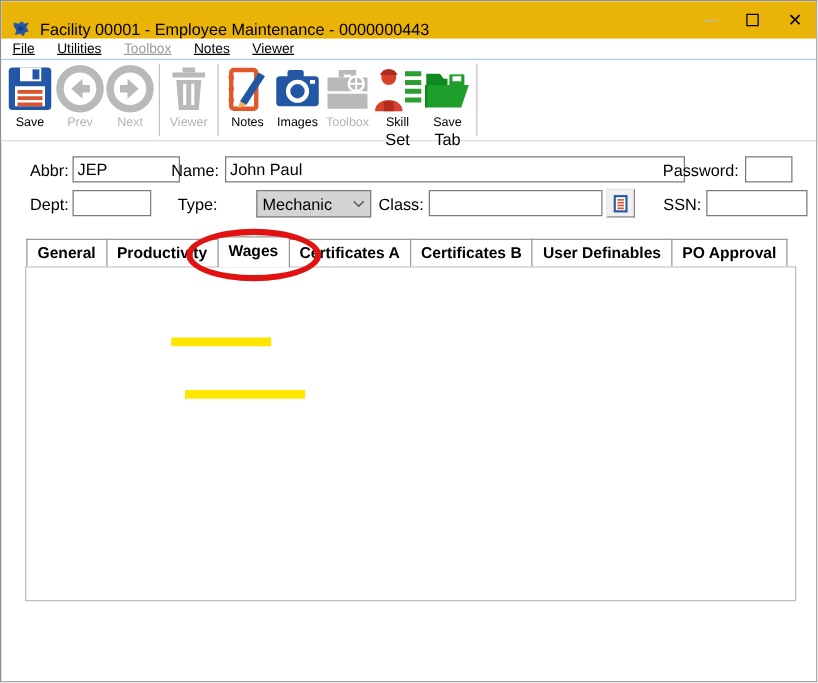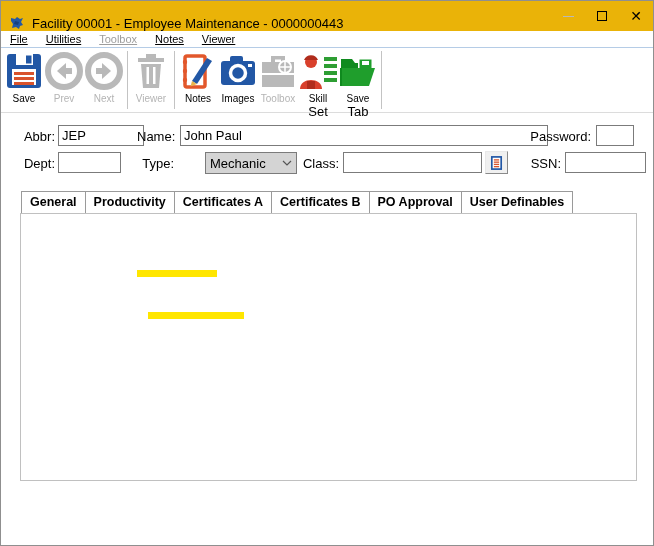--- a/index.html
+++ b/index.html
@@ -222,24 +222,25 @@
       <rect x="5.2" y="8.8" width="5.6" height="1.4" fill="#d9532c"></rect>
       <rect x="5.2" y="11.2" width="5.6" height="1.4" fill="#d9532c"></rect>
     </svg>
   </div>
   <span class="lbl" style="left:520px; top:155px; width:40px;">SSN:</span>
   <input class="fld" style="left: 564px; top: 151px; width: 81px;" value="">
 
   <div class="tabstrip">
     <span class="tab">General</span>
     <span class="tab">Productivity</span>
+    <span class="tab active"><span>Wages</span><span class="red-ellipse" style="border-color: rgb(224, 18, 18);"></span></span>
     <span class="tab">Certificates A</span>
     <span class="tab">Certificates B</span>
+    <span class="tab">User Definables</span>
     <span class="tab">PO Approval</span>
-    <span class="tab">User Definables</span>
   </div>
   <div class="panel"></div>
 
   <div class="group-header" style="left:48px; top:236px; width:171px;">
     <span class="gline start"></span>
     <span class="gtitle">Wage Type</span>
     <span class="gline end"></span>
   </div>
   <div class="vline" style="left:48px; top:243px; height:30px;"></div>
 

